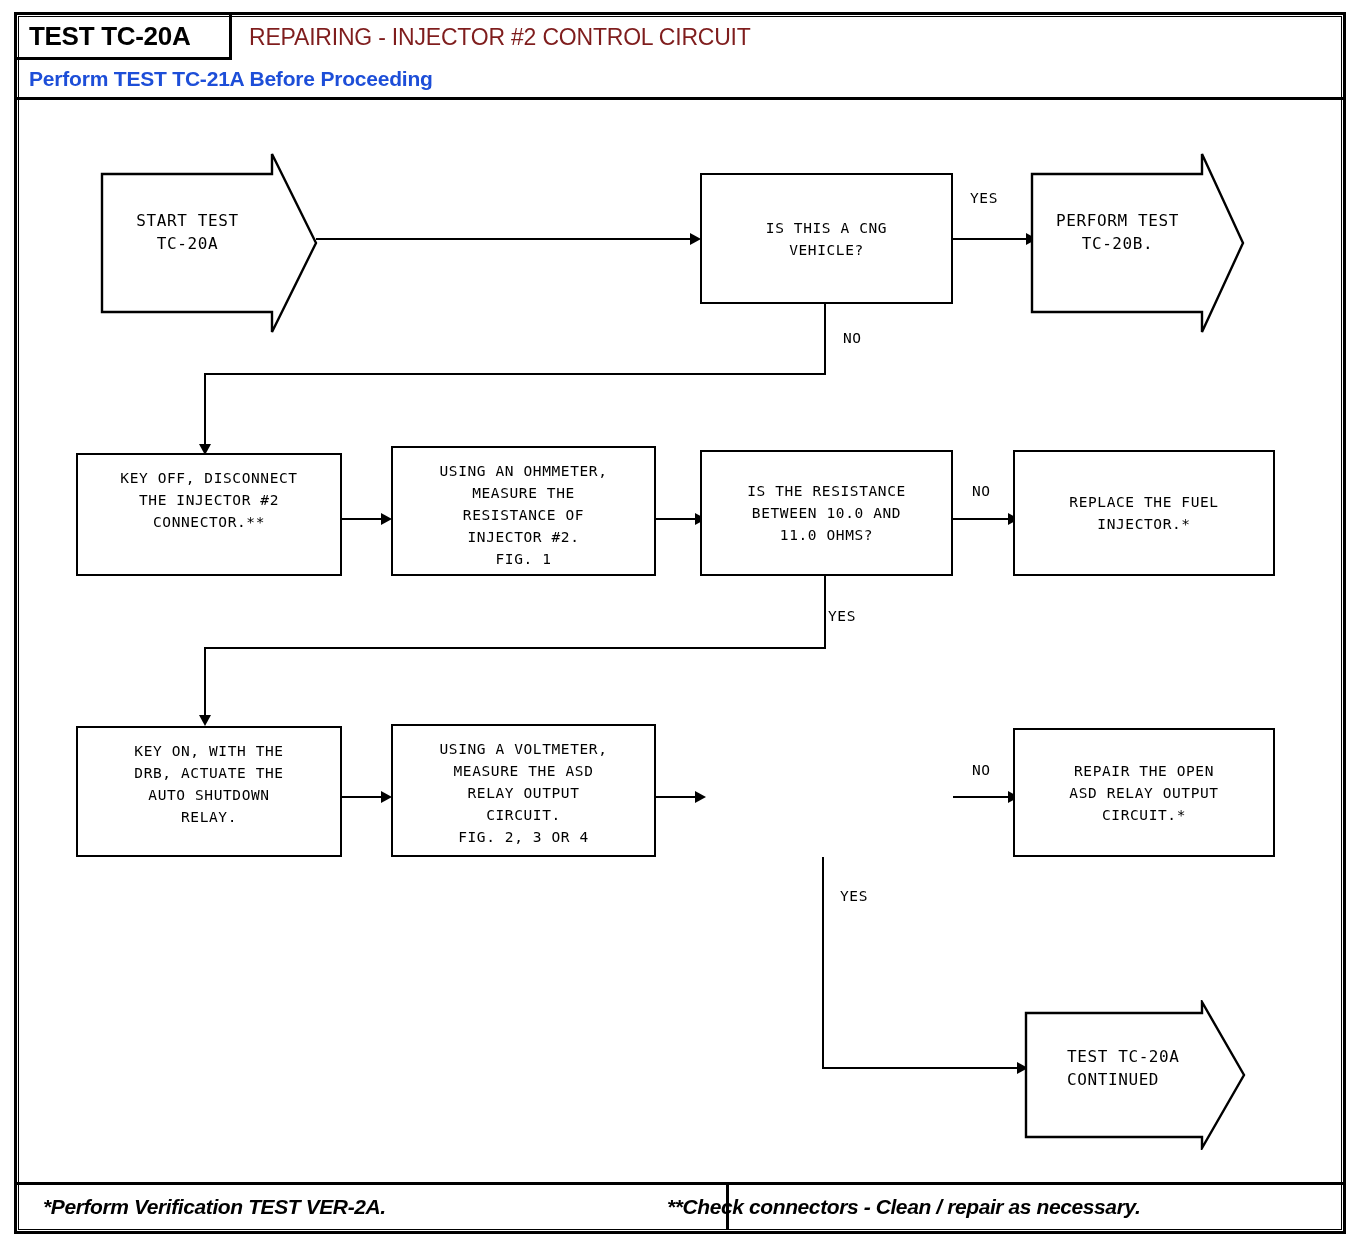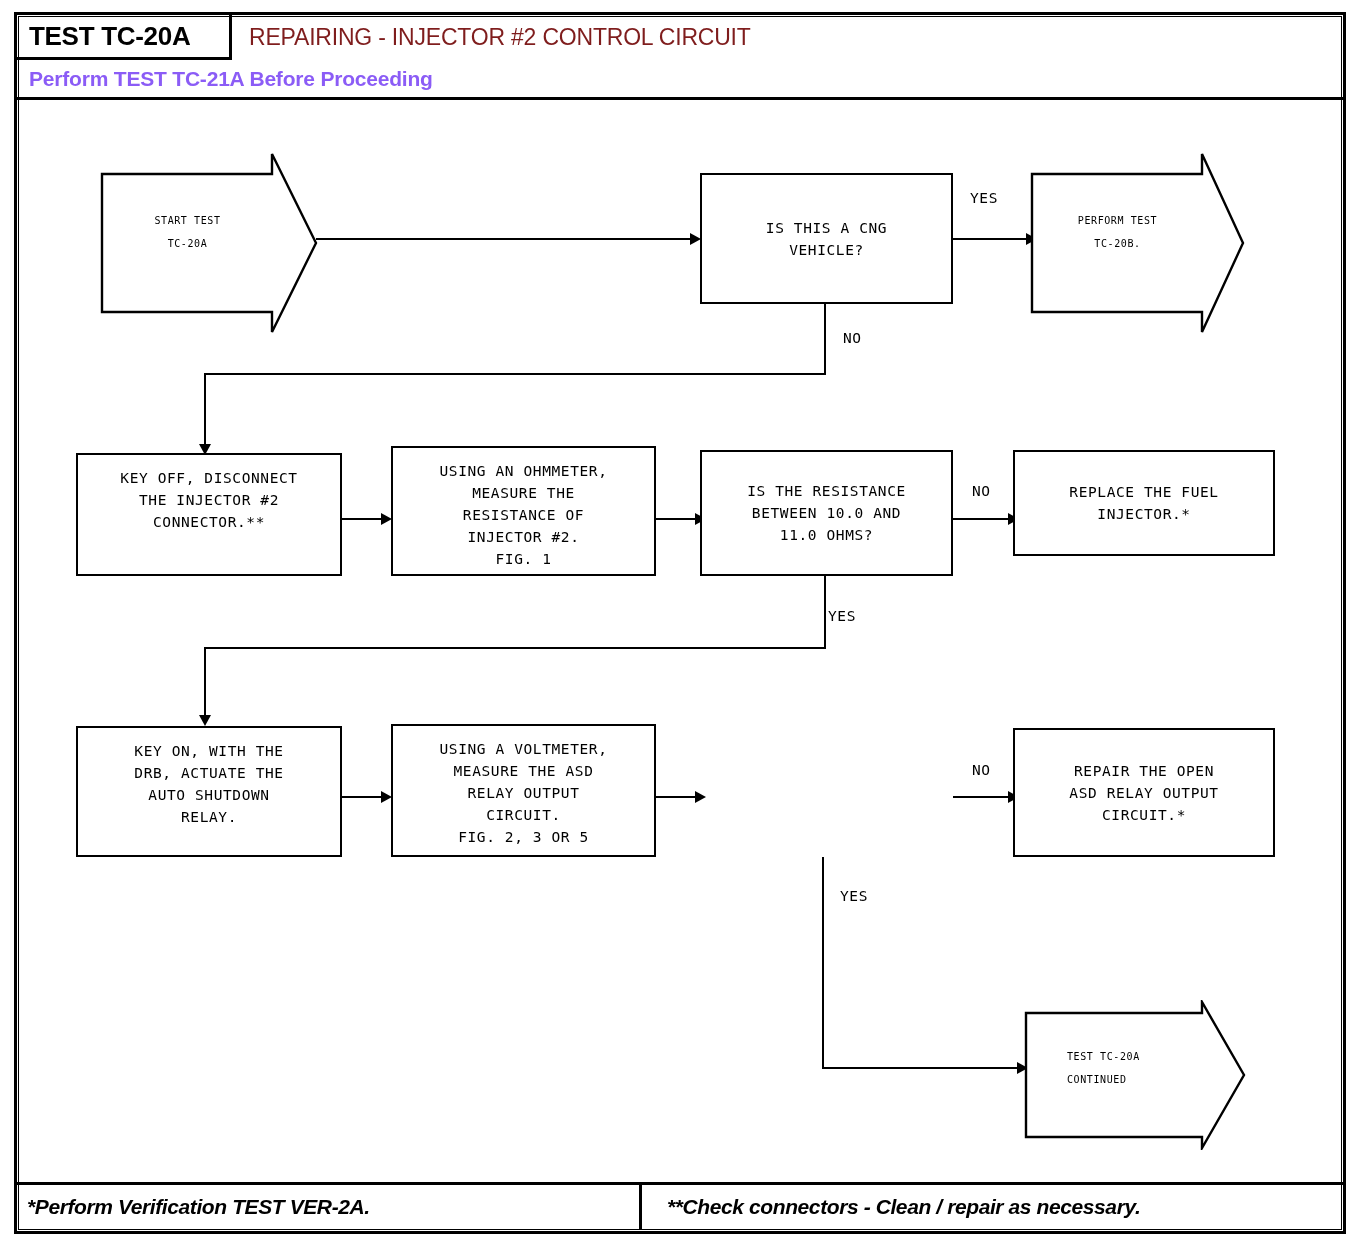--- a/index.html
+++ b/index.html
@@ -17,48 +17,48 @@
   .hdr-code{position:absolute;left:0px;top:0px;width:215px;height:45px;
             border-right:3px solid #000;border-bottom:3px solid #000;box-sizing:border-box;
             display:flex;align-items:center;padding-left:12px;}
   .hdr-code span{font-size:26px;font-weight:bold;letter-spacing:-.3px;color:#000;}
   .hdr-title{position:absolute;left:232px;top:0px;height:45px;display:flex;align-items:center;}
   .hdr-title span{font-size:23px;font-weight:normal;letter-spacing:-.2px;color:#7f1d1d;}
 
   .hdr-row2{position:absolute;left:17px;top:60px;width:1326px;height:40px;
             border-bottom:3px solid #000;box-sizing:border-box;
             display:flex;align-items:center;padding-left:12px;}
-  .hdr-row2 span{font-size:21px;font-weight:bold;letter-spacing:-.2px;color:#8b5cf6;}
+  .hdr-row2 span{font-size:21px;font-weight:bold;letter-spacing:-.2px;color:#1d4ed8;}
 
   
   .ftr{position:absolute;left:17px;top:1182px;width:1326px;height:47px;
        border-top:3px solid #000;box-sizing:border-box;}
-  .ftr-left{position:absolute;left:0;top:0;width:625px;height:44px;
-            display:flex;align-items:center;padding-left:10px;box-sizing:border-box;
+  .ftr-left{position:absolute;left:0;top:0;width:712px;height:44px;
+            display:flex;align-items:center;padding-left:26px;box-sizing:border-box;
             border-right:3px solid #000;}
   .ftr-right{position:absolute;left:628px;top:0;width:698px;height:44px;
              display:flex;align-items:center;padding-left:22px;box-sizing:border-box;}
   .ftr span{font-size:21px;font-weight:bold;font-style:italic;letter-spacing:-.4px;color:#000;}
 
   
   .canvas{position:absolute;left:0;top:0;width:1360px;height:1246px;}
 
   
   .node{position:absolute;border:2px solid #000;background:#fff;box-sizing:border-box;}
   .node .txt{font-family:"DejaVu Sans Mono","Liberation Mono",monospace;
              font-size:14.5px;line-height:22px;color:#000;text-align:center;
              letter-spacing:.6px;white-space:pre-line;}
   .node.top .txt{padding-top:12px;}
   .node.mid{display:flex;align-items:center;justify-content:center;}
 
   
   .arrowbox{position:absolute;}
   .arrowbox svg{position:absolute;left:0;top:0;}
   .arrowbox .txt{position:absolute;font-family:"DejaVu Sans Mono","Liberation Mono",monospace;
-                 font-size:10px;line-height:23px;color:#000;letter-spacing:.6px;
+                 font-size:16px;line-height:23px;color:#000;letter-spacing:.6px;
                  white-space:pre-line;}
 
   
   .ln{position:absolute;background:#000;}
   .lbl{position:absolute;font-family:"DejaVu Sans Mono","Liberation Mono",monospace;
        font-size:14.5px;color:#000;letter-spacing:.6px;}
   .arrowhead{position:absolute;width:0;height:0;}
   .ah-right{border-top:6px solid transparent;border-bottom:6px solid transparent;border-left:11px solid #000;}
   .ah-down{border-left:6px solid transparent;border-right:6px solid transparent;border-top:11px solid #000;}
 </style>
@@ -141,21 +141,21 @@
     <div class="node mid" style="left:700px;top:450px;width:253px;height:126px;">
       <div class="txt">IS THE RESISTANCE
 BETWEEN 10.0 AND
 11.0 OHMS?</div>
     </div>
 
     <div class="ln" style="left:953px;top:518px;width:60px;height:2px;"></div>
     <div class="arrowhead ah-right" style="left:1008px;top:513px;"></div>
     <div class="lbl" style="left:972px;top:483px;">NO</div>
 
-    <div class="node mid" style="left:1013px;top:450px;width:262px;height:106px;">
+    <div class="node mid" style="left:1013px;top:450px;width:262px;height:126px;">
       <div class="txt">REPLACE THE FUEL
 INJECTOR.*</div>
     </div>
 
     <div class="ln" style="left:824px;top:576px;width:2px;height:72px;"></div>
     <div class="lbl" style="left:828px;top:608px;">YES</div>
     <div class="ln" style="left:204px;top:647px;width:622px;height:2px;"></div>
     <div class="ln" style="left:204px;top:647px;width:2px;height:72px;"></div>
     <div class="arrowhead ah-down" style="left:199px;top:715px;"></div>
 
@@ -167,21 +167,21 @@
     </div>
 
     <div class="ln" style="left:342px;top:796px;width:43px;height:2px;"></div>
     <div class="arrowhead ah-right" style="left:381px;top:791px;"></div>
 
     <div class="node top" style="left:391px;top:724px;width:265px;height:133px;">
       <div class="txt">USING A VOLTMETER,
 MEASURE THE ASD
 RELAY OUTPUT
 CIRCUIT.
-FIG. 2, 3 OR 5</div>
+FIG. 2, 3 OR 4</div>
     </div>
 
     <div class="ln" style="left:656px;top:796px;width:44px;height:2px;"></div>
     <div class="arrowhead ah-right" style="left:695px;top:791px;"></div>
 
 
     <div class="ln" style="left:953px;top:796px;width:60px;height:2px;"></div>
     <div class="arrowhead ah-right" style="left:1008px;top:791px;"></div>
     <div class="lbl" style="left:972px;top:762px;">NO</div>
 

